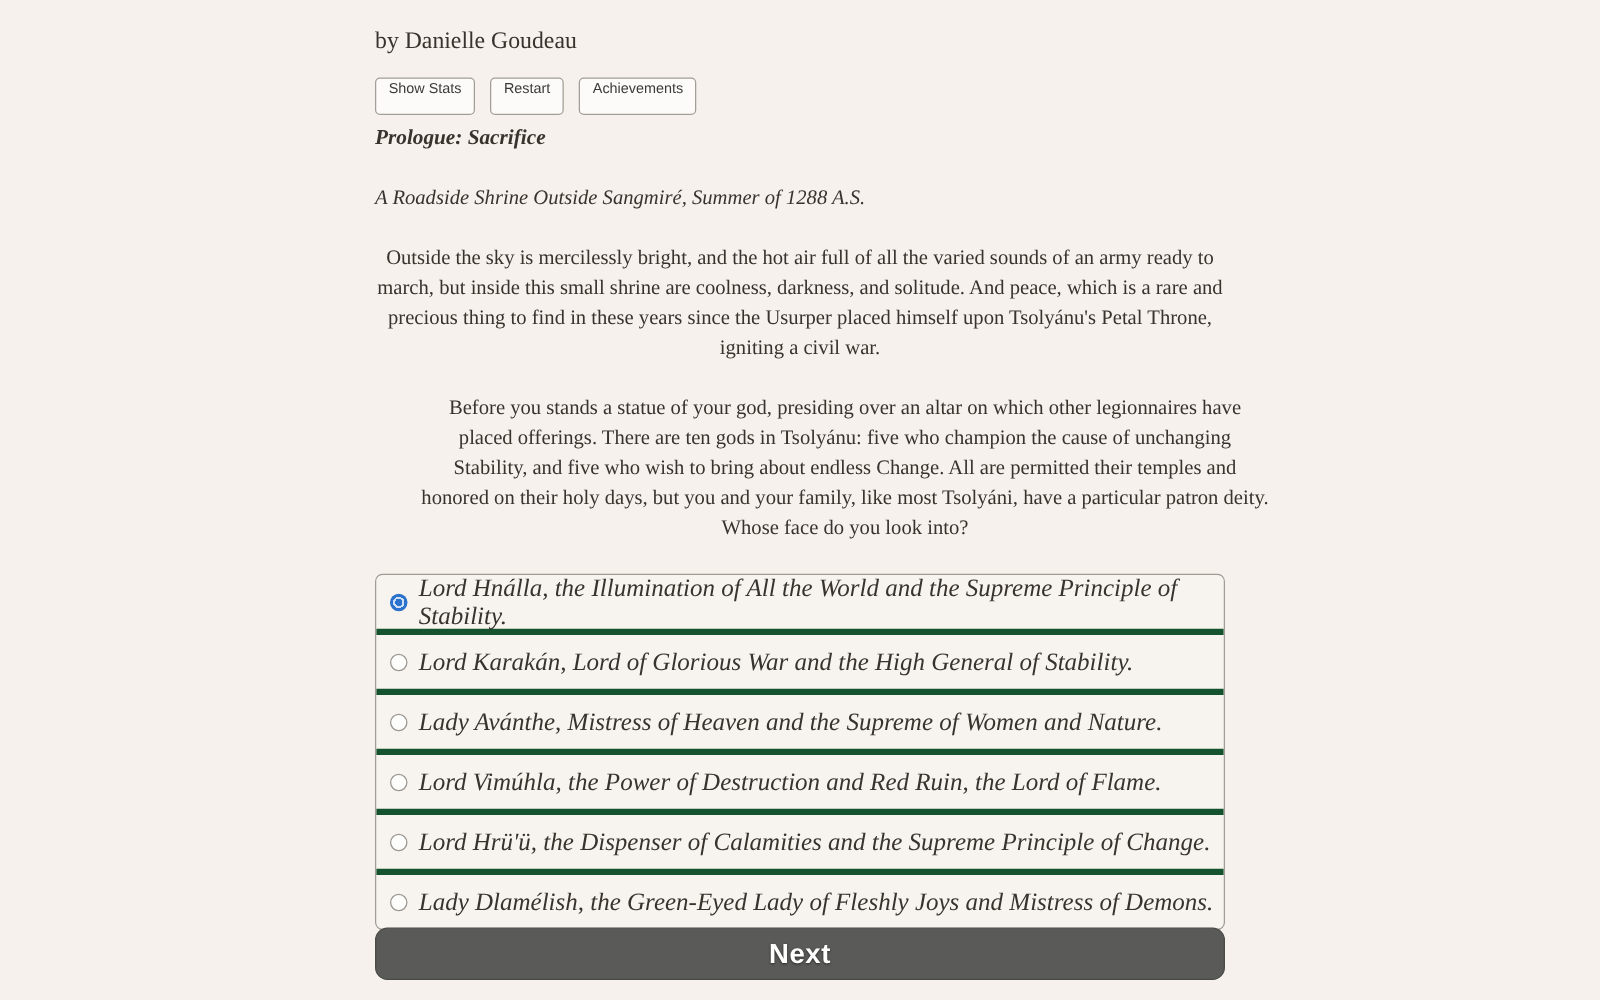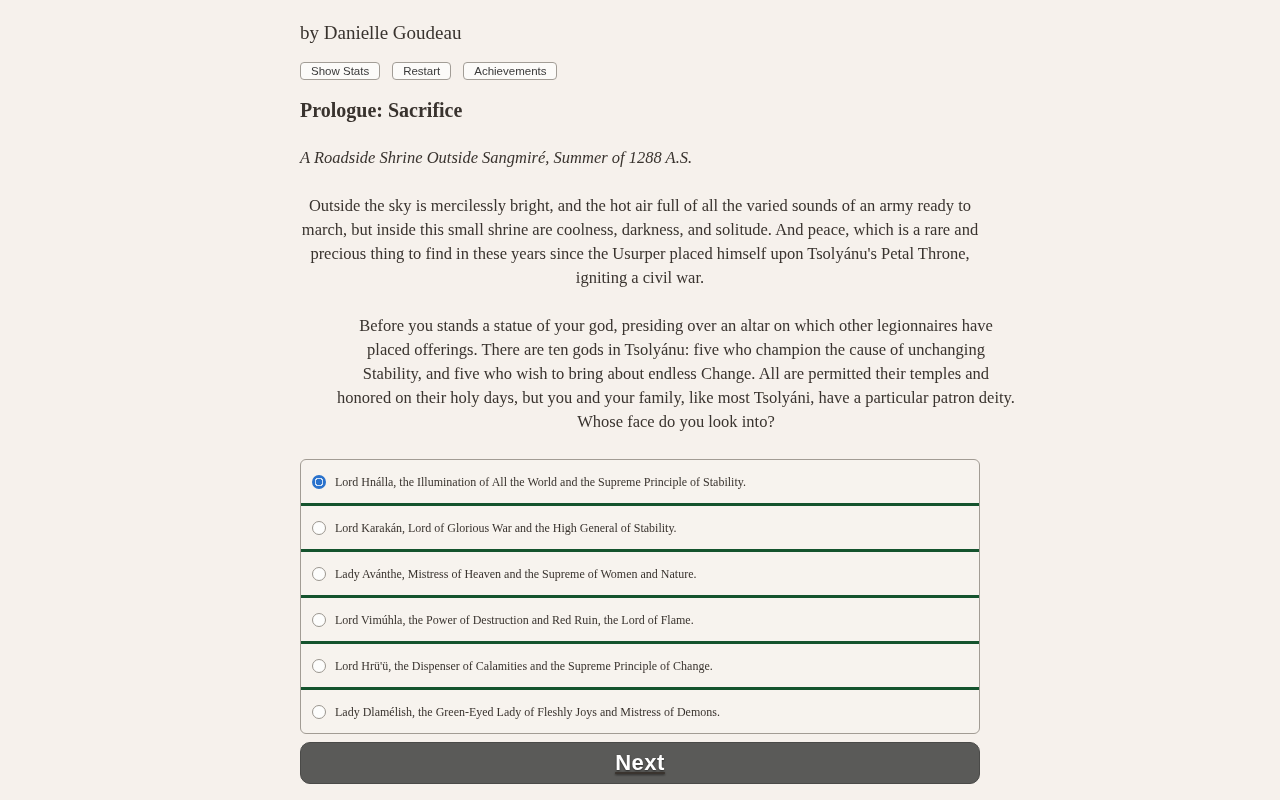--- a/index.html
+++ b/index.html
@@ -43,31 +43,32 @@
     gap: 12px;
     font-family: "Liberation Sans", sans-serif;
   }
   .toolbar button {
     font-family: "Liberation Sans", sans-serif;
     font-size: 11.5px;
     color: #3a3a3a;
     background: #fcfbf9;
     border: 1px solid #a29d96;
     border-radius: 4px;
-    padding: 2px 10px 1px;
+    padding: 2px 10px 13px;
     line-height: 13px;
     cursor: pointer;
   }
   .prologue-heading {
     position: absolute;
     top: 99px;
     left: 0;
-    font-size: 20px;
+    font-size: 17px;
     font-weight: bold;
     line-height: 22px;
+    font-style: italic;
   }
   .scene-line {
     position: absolute;
     top: 147px;
     left: 0;
     font-style: italic;
     font-size: 16.5px;
     line-height: 22px;
   }
   .para {
@@ -90,59 +91,59 @@
     background: #f7f3ee;
     overflow: hidden;
   }
   .choice-row {
     display: flex;
     align-items: center;
     height: 43px;
     cursor: pointer;
   }
   .choice-row + .choice-row {
-    border-top: 3px solid #14532d;
+    border-top: 5px solid #14532d;
   }
   .radio {
     flex: 0 0 auto;
     width: 14px;
     height: 14px;
     margin: 0 9px 0 11px;
     border-radius: 50%;
     border: 1px solid #9b968f;
     background: #fdfdfc;
     box-sizing: border-box;
   }
   .radio.checked {
     border: none;
     background: radial-gradient(circle at 50% 50%,
       #2a72cc 0 3px,
       #cfe0f6 3px 4.5px,
       #2a72cc 4.5px 7px);
   }
   .choice-label {
-    font-size: 12px;
+    font-size: 20px;
     line-height: 22px;
     padding-top: 1px;
+    font-style: italic;
   }
   .next-button {
     position: absolute;
     top: 742px;
     left: 0;
     width: 680px;
     height: 42px;
     background: #5a5a58;
     border: 1px solid #4a4a48;
     border-radius: 10px;
     display: flex;
     align-items: center;
     justify-content: center;
     cursor: pointer;
     box-sizing: border-box;
-    text-decoration: underline;
   }
   .next-button span {
     font-family: "Liberation Sans", sans-serif;
     font-size: 22px;
     font-weight: bold;
     color: #ffffff;
     text-shadow: 0 1px 2px rgba(0,0,0,0.55);
     letter-spacing: 0.5px;
   }
 </style>

